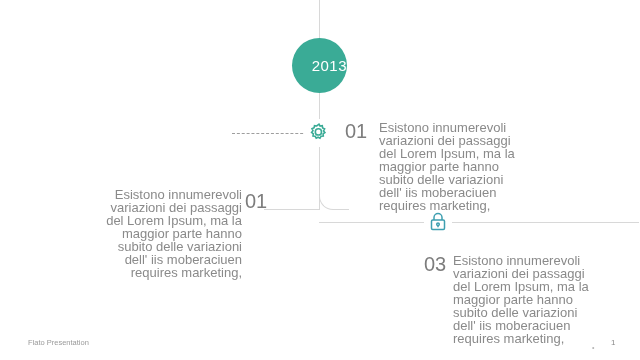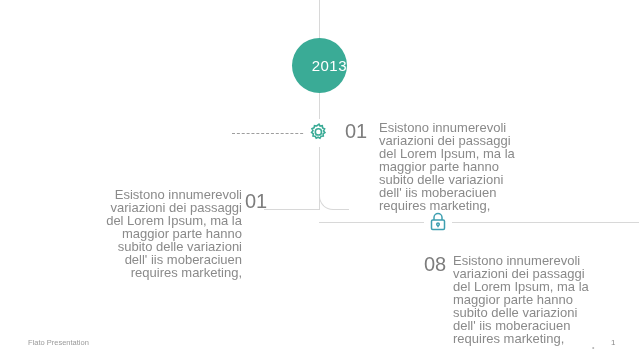--- a/index.html
+++ b/index.html
@@ -183,20 +183,20 @@
       </g>
     </svg>
   </div>
 
   <div class="num num-01">01</div>
   <div class="para para-01">Esistono innumerevoli variazioni dei passaggi del Lorem Ipsum, ma la maggior parte hanno subito delle variazioni dell' iis moberaciuen requires marketing,</div>
 
   <div class="num num-02">01</div>
   <div class="para para-02">Esistono innumerevoli variazioni dei passaggi del Lorem Ipsum, ma la maggior parte hanno subito delle variazioni dell' iis moberaciuen requires marketing,</div>
 
-  <div class="num num-03">08</div>
+  <div class="num num-03">03</div>
   <div class="para para-03">Esistono innumerevoli variazioni dei passaggi del Lorem Ipsum, ma la maggior parte hanno subito delle variazioni dell' iis moberaciuen requires marketing,</div>
 
   <div class="footer-left">Flato Presentation</div>
   <div class="footer-dot">•</div>
   <div class="footer-page">1</div>
 
 </div>
 
 </body></html>

